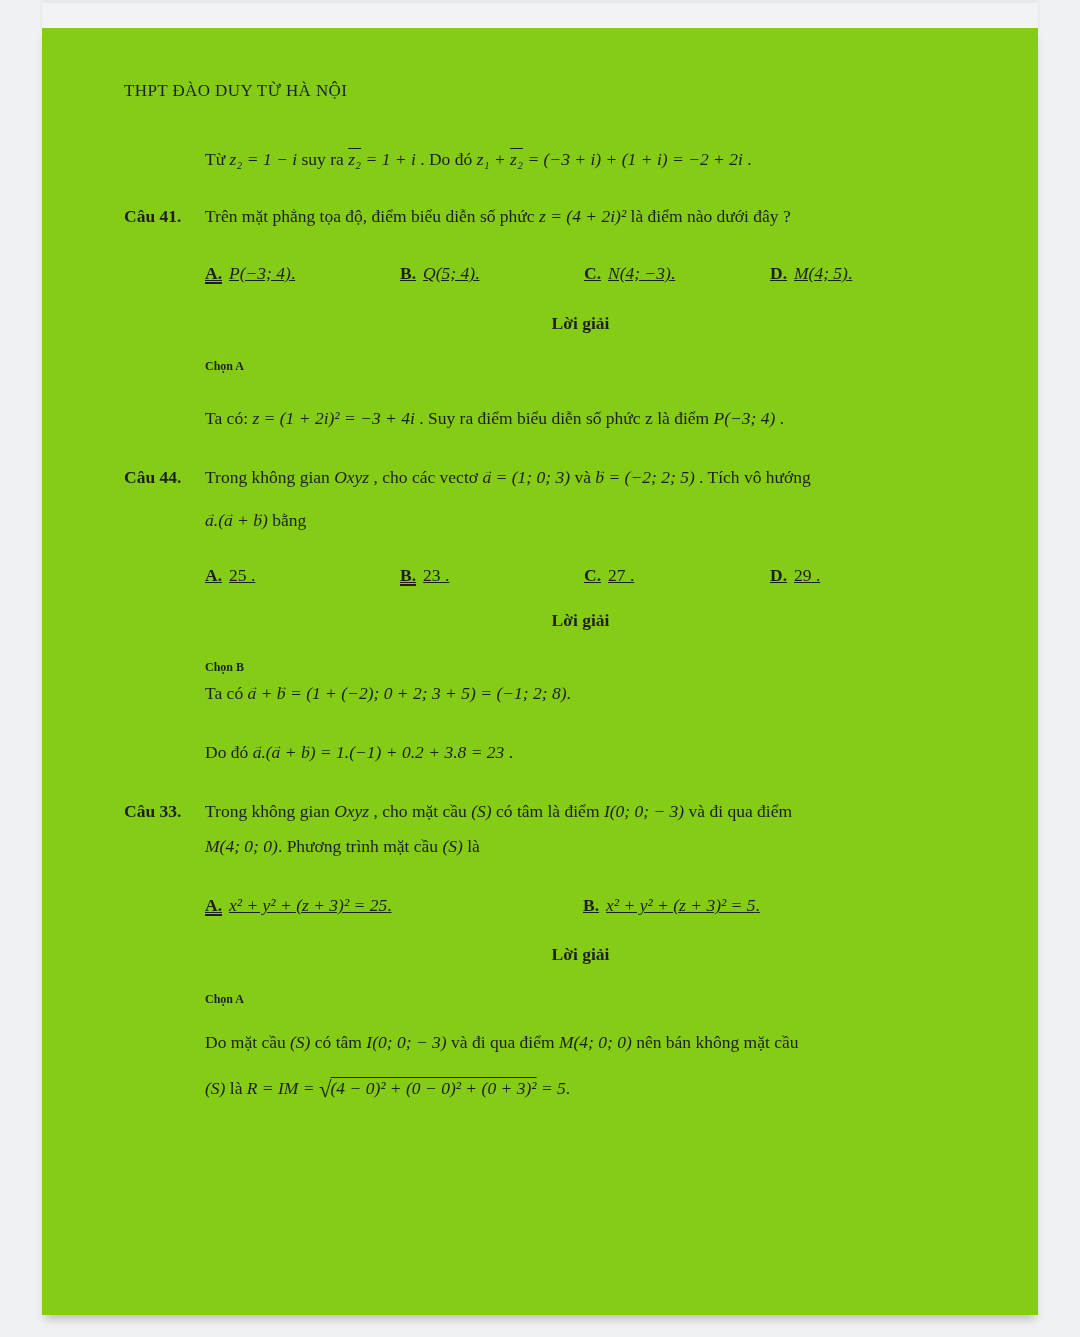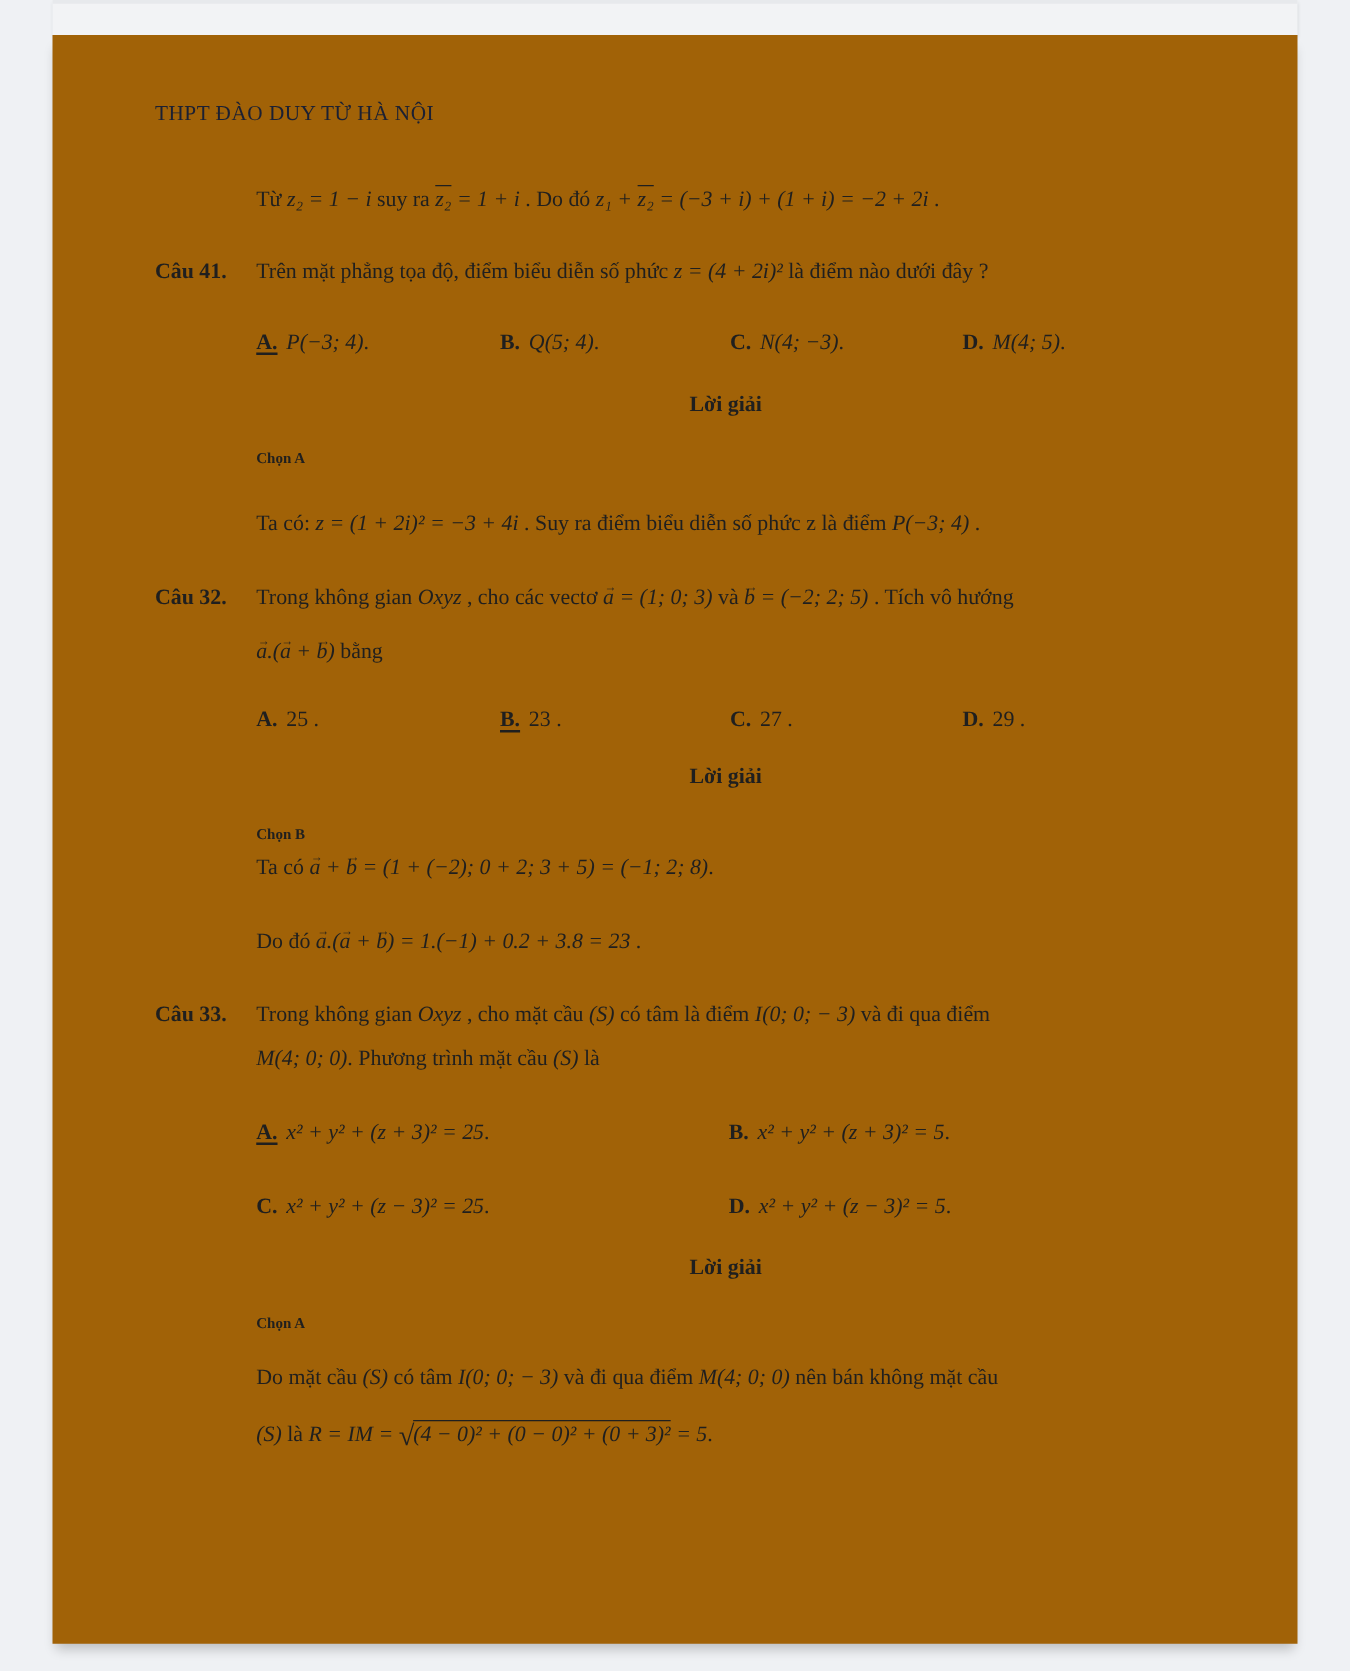--- a/index.html
+++ b/index.html
@@ -10,42 +10,42 @@
     color:#1f1f1f;
     -webkit-font-smoothing:antialiased;
   }
   .prev-page-edge{
     position:absolute;left:42px;top:0;width:996px;height:25px;
     background:#f2f3f5;border-top:3px solid #e7e9ec;
     box-shadow:0 2px 3px rgba(0,0,0,0.10);
   }
   .page{
     position:absolute;left:42px;top:28px;width:996px;height:1287px;
-    background:#a16207;
+    background:#84cc16;
     box-shadow:0 7px 9px -3px rgba(0,0,0,0.22);
     padding:52px 82px 0 82px;box-sizing:border-box;
   }
   .school{
     font-size:17px;line-height:22px;letter-spacing:0.4px;color:#1b2033;
   }
   .line{font-size:17.5px;line-height:26px;white-space:nowrap;}
   .indent{margin-left:81px;}
   .seg-t{font-style:normal;}
   .seg-m{font-style:italic;}
   .seg-ov{font-style:italic;text-decoration:overline;text-decoration-thickness:1px;}
   .vec{position:relative;display:inline-block;font-style:italic;}
   .vec-arrow{position:absolute;top:-0.62em;left:0.12em;font-size:0.55em;font-style:normal;}
   .sqrt{white-space:nowrap;}
   .sqrt-sign{font-style:normal;font-size:1.3em;vertical-align:-3px;margin-right:-1px;}
   .sqrt-body{font-style:italic;text-decoration:overline;text-decoration-thickness:1px;}
   .q{display:flex;}
   .q-num{width:81px;font-weight:bold;font-size:17.5px;line-height:26px;flex:none;}
   .q-body{flex:1;min-width:0;}
   .opt-row{display:flex;margin-left:81px;font-size:17.5px;line-height:26px;}
-  .opt{white-space:nowrap;}
+  .opt{white-space:nowrap;text-decoration:underline;}
   .opt-c1{width:195px;}
   .opt-c2{width:184px;}
   .opt-c3{width:186px;}
   .opt-c4{flex:1;}
   .opt-w{width:378px;}
   .opt-label{font-weight:bold;margin-right:7px;}
   .ul{text-decoration:underline;text-decoration-thickness:1.5px;text-underline-offset:3px;}
   .loigiai{margin-left:81px;text-align:center;font-weight:bold;font-size:17.5px;line-height:26px;}
   .chon{margin-left:81px;font-weight:bold;font-size:12px;line-height:26px;}
   .mt-intro1{margin-top:44px;}
@@ -93,21 +93,21 @@
       <div class="opt opt-c1"><span class="opt-label ul">A.</span><span class="opt-text"><span class="seg-m">P(−3; 4)</span><span class="seg-t">.</span></span></div>
       <div class="opt opt-c2"><span class="opt-label">B.</span><span class="opt-text"><span class="seg-m">Q(5; 4)</span><span class="seg-t">.</span></span></div>
       <div class="opt opt-c3"><span class="opt-label">C.</span><span class="opt-text"><span class="seg-m">N(4; −3)</span><span class="seg-t">.</span></span></div>
       <div class="opt opt-c4"><span class="opt-label">D.</span><span class="opt-text"><span class="seg-m">M(4; 5)</span><span class="seg-t">.</span></span></div>
     </div>
     <div class="loigiai mt-lg31">Lời giải</div>
     <div class="chon mt-chon31">Chọn A</div>
     <div class="line indent mt-sol31"><span class="seg-t">Ta có: </span><span class="seg-m">z = (1 + 2i)² = −3 + 4i</span><span class="seg-t"> . Suy ra điểm biểu diễn số phức z là điểm </span><span class="seg-m">P(−3; 4)</span><span class="seg-t"> .</span></div>
 
     <div class="q mt-q32">
-      <div class="q-num">Câu 32.</div>
+      <div class="q-num">Câu 44.</div>
       <div class="q-body">
         <div class="line"><span class="seg-t">Trong không gian </span><span class="seg-m">Oxyz</span><span class="seg-t"> , cho các vectơ </span><span class="vec"><span class="vec-arrow">→</span><span class="vec-letter">a</span></span><span class="seg-m"> = (1; 0; 3)</span><span class="seg-t"> và </span><span class="vec"><span class="vec-arrow">→</span><span class="vec-letter">b</span></span><span class="seg-m"> = (−2; 2; 5)</span><span class="seg-t"> . Tích vô hướng</span></div>
         <div class="line mt-q32b"><span class="vec"><span class="vec-arrow">→</span><span class="vec-letter">a</span></span><span class="seg-m">.(</span><span class="vec"><span class="vec-arrow">→</span><span class="vec-letter">a</span></span><span class="seg-m"> + </span><span class="vec"><span class="vec-arrow">→</span><span class="vec-letter">b</span></span><span class="seg-m">)</span><span class="seg-t"> bằng</span></div>
       </div>
     </div>
     <div class="opt-row mt-opts32">
       <div class="opt opt-c1"><span class="opt-label">A.</span><span class="opt-text"><span class="seg-t">25 .</span></span></div>
       <div class="opt opt-c2"><span class="opt-label ul">B.</span><span class="opt-text"><span class="seg-t">23 .</span></span></div>
       <div class="opt opt-c3"><span class="opt-label">C.</span><span class="opt-text"><span class="seg-t">27 .</span></span></div>
       <div class="opt opt-c4"><span class="opt-label">D.</span><span class="opt-text"><span class="seg-t">29 .</span></span></div>
@@ -121,23 +121,19 @@
       <div class="q-num">Câu 33.</div>
       <div class="q-body">
         <div class="line"><span class="seg-t">Trong không gian </span><span class="seg-m">Oxyz</span><span class="seg-t"> , cho mặt cầu </span><span class="seg-m">(S)</span><span class="seg-t"> có tâm là điểm </span><span class="seg-m">I(0; 0; − 3)</span><span class="seg-t"> và đi qua điểm</span></div>
         <div class="line mt-q33b"><span class="seg-m">M(4; 0; 0)</span><span class="seg-t">. Phương trình mặt cầu </span><span class="seg-m">(S)</span><span class="seg-t"> là</span></div>
       </div>
     </div>
     <div class="opt-row mt-opts33a">
       <div class="opt opt-w"><span class="opt-label ul">A.</span><span class="opt-text"><span class="seg-m">x² + y² + (z + 3)² = 25</span><span class="seg-t">.</span></span></div>
       <div class="opt"><span class="opt-label">B.</span><span class="opt-text"><span class="seg-m">x² + y² + (z + 3)² = 5</span><span class="seg-t">.</span></span></div>
     </div>
-    <div class="opt-row mt-opts33b">
-      <div class="opt opt-w"><span class="opt-label">C.</span><span class="opt-text"><span class="seg-m">x² + y² + (z − 3)² = 25</span><span class="seg-t">.</span></span></div>
-      <div class="opt"><span class="opt-label">D.</span><span class="opt-text"><span class="seg-m">x² + y² + (z − 3)² = 5</span><span class="seg-t">.</span></span></div>
-    </div>
     <div class="loigiai mt-lg33">Lời giải</div>
     <div class="chon mt-chon33">Chọn A</div>
     <div class="line indent mt-sol33a"><span class="seg-t">Do mặt cầu </span><span class="seg-m">(S)</span><span class="seg-t"> có tâm </span><span class="seg-m">I(0; 0; − 3)</span><span class="seg-t"> và đi qua điểm </span><span class="seg-m">M(4; 0; 0)</span><span class="seg-t"> nên bán không mặt cầu</span></div>
     <div class="line indent mt-sol33b"><span class="seg-m">(S)</span><span class="seg-t"> là </span><span class="seg-m">R = IM = </span><span class="sqrt"><span class="sqrt-sign">√</span><span class="sqrt-body">(4 − 0)² + (0 − 0)² + (0 + 3)²</span></span><span class="seg-m"> = 5</span><span class="seg-t">.</span></div>
 
   </div>
 </div>
 
 </body></html>

